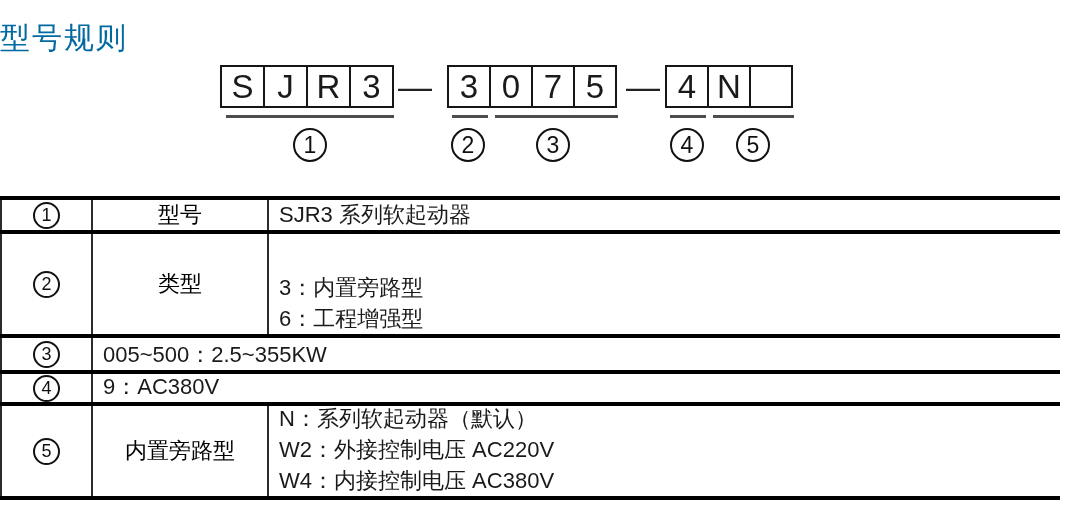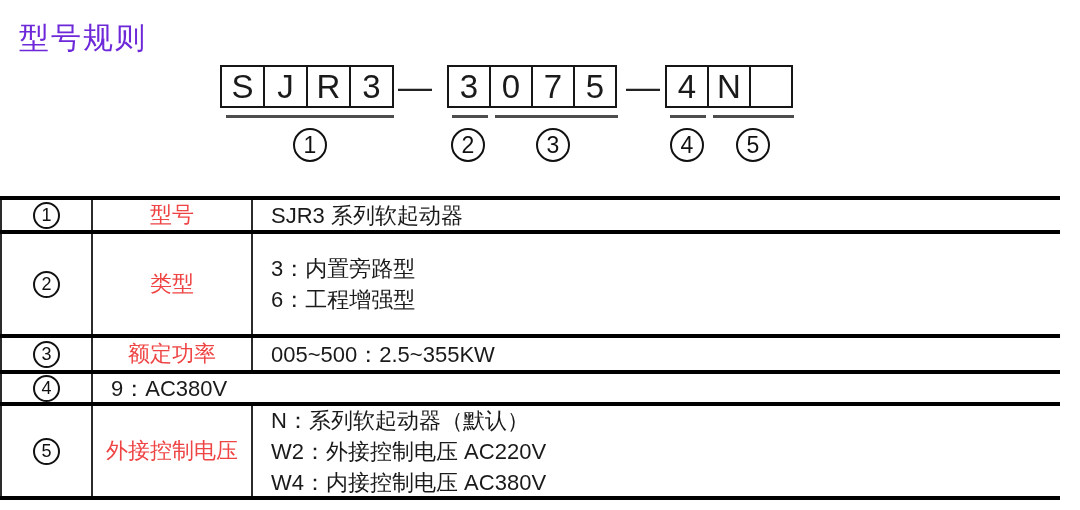--- a/index.html
+++ b/index.html
@@ -1,21 +1,21 @@
 <!DOCTYPE html>
 <html><head>
 <meta charset="utf-8">
 <style>
   html,body{margin:0;padding:0;background:#fff;}
   .canvas{
     position:relative;width:1080px;height:510px;background:#ffffff;
     font-family:"Liberation Sans","DejaVu Sans",sans-serif;color:#1a1a1a;overflow:hidden;
   }
   .title{
-    position:absolute;left:19px;top:18px;font-size:30px;letter-spacing:2px;color:#6d28d9;
+    position:absolute;left:0;top:18px;font-size:30px;letter-spacing:2px;color:#0369a1;
   }
   
   .box-group{position:absolute;top:65px;display:flex;}
   .cell{
     width:44px;height:43px;border:2px solid #161616;box-sizing:border-box;
     display:flex;align-items:center;justify-content:center;
     font-size:33px;color:#1a1a1a;background:#fff;
   }
   .cell + .cell{margin-left:-2px;}
   .g1{left:220px;} .g1 .cell{width:45px;}
@@ -43,27 +43,27 @@
     position:absolute;left:0;top:196px;width:1060px;
     border-bottom:4px solid #000;box-sizing:border-box;
   }
   .trow{display:flex;border-top:4px solid #000;align-items:stretch;}
   .h1{height:30px;} .h2{height:100px;} .h3{height:32px;} .h4{height:28px;} .h5{height:90px;}
   .c1{
     width:93px;border-left:2px solid #2b2b2b;border-right:2px solid #2b2b2b;
     box-sizing:border-box;display:flex;align-items:center;justify-content:center;
   }
   .c2{
-    width:160px;border-right:2px solid #2b2b2b;box-sizing:border-box;
+    width:176px;border-right:2px solid #2b2b2b;box-sizing:border-box;
     display:flex;align-items:center;justify-content:center;
-    font-size:22px;color:#ef4444;
+    font-size:22px;color:#000000;
   }
   .c3{
-    flex:1;display:flex;flex-direction:column;justify-content:center;
-    padding-left:18px;font-size:22px;color:#1a1a1a;
+    flex:1;display:flex;flex-direction:column;justify-content:flex-end;
+    padding-left:10px;font-size:22px;color:#1a1a1a;
   }
   .vline{line-height:31px;white-space:pre;}
   .mark-sm{
     width:27px;height:27px;border:2px solid #111;border-radius:50%;
     box-sizing:border-box;display:flex;align-items:center;justify-content:center;
     font-size:18px;color:#111;background:#fff;
   }
 </style>
 </head>
 <body>
@@ -128,40 +128,39 @@
       <div class="c3">
         <div class="vline">3：内置旁路型</div>
         <div class="vline">6：工程增强型</div>
       </div>
     </div>
 
     <div class="trow h3">
       <div class="c1">
         <span class="mark-sm">3</span>
       </div>
-      <div class="c2">额定功率</div>
       <div class="c3">
         <div class="vline">005~500：2.5~355KW</div>
       </div>
     </div>
 
     <div class="trow h4">
       <div class="c1">
         <span class="mark-sm">4</span>
       </div>
       <div class="c3">
         <div class="vline">9：AC380V</div>
       </div>
     </div>
 
     <div class="trow h5">
       <div class="c1">
         <span class="mark-sm">5</span>
       </div>
-      <div class="c2">外接控制电压</div>
+      <div class="c2">内置旁路型</div>
       <div class="c3">
         <div class="vline">N：系列软起动器（默认）</div>
         <div class="vline">W2：外接控制电压 AC220V</div>
         <div class="vline">W4：内接控制电压 AC380V</div>
       </div>
     </div>
 
   </div>
 </div>
 

